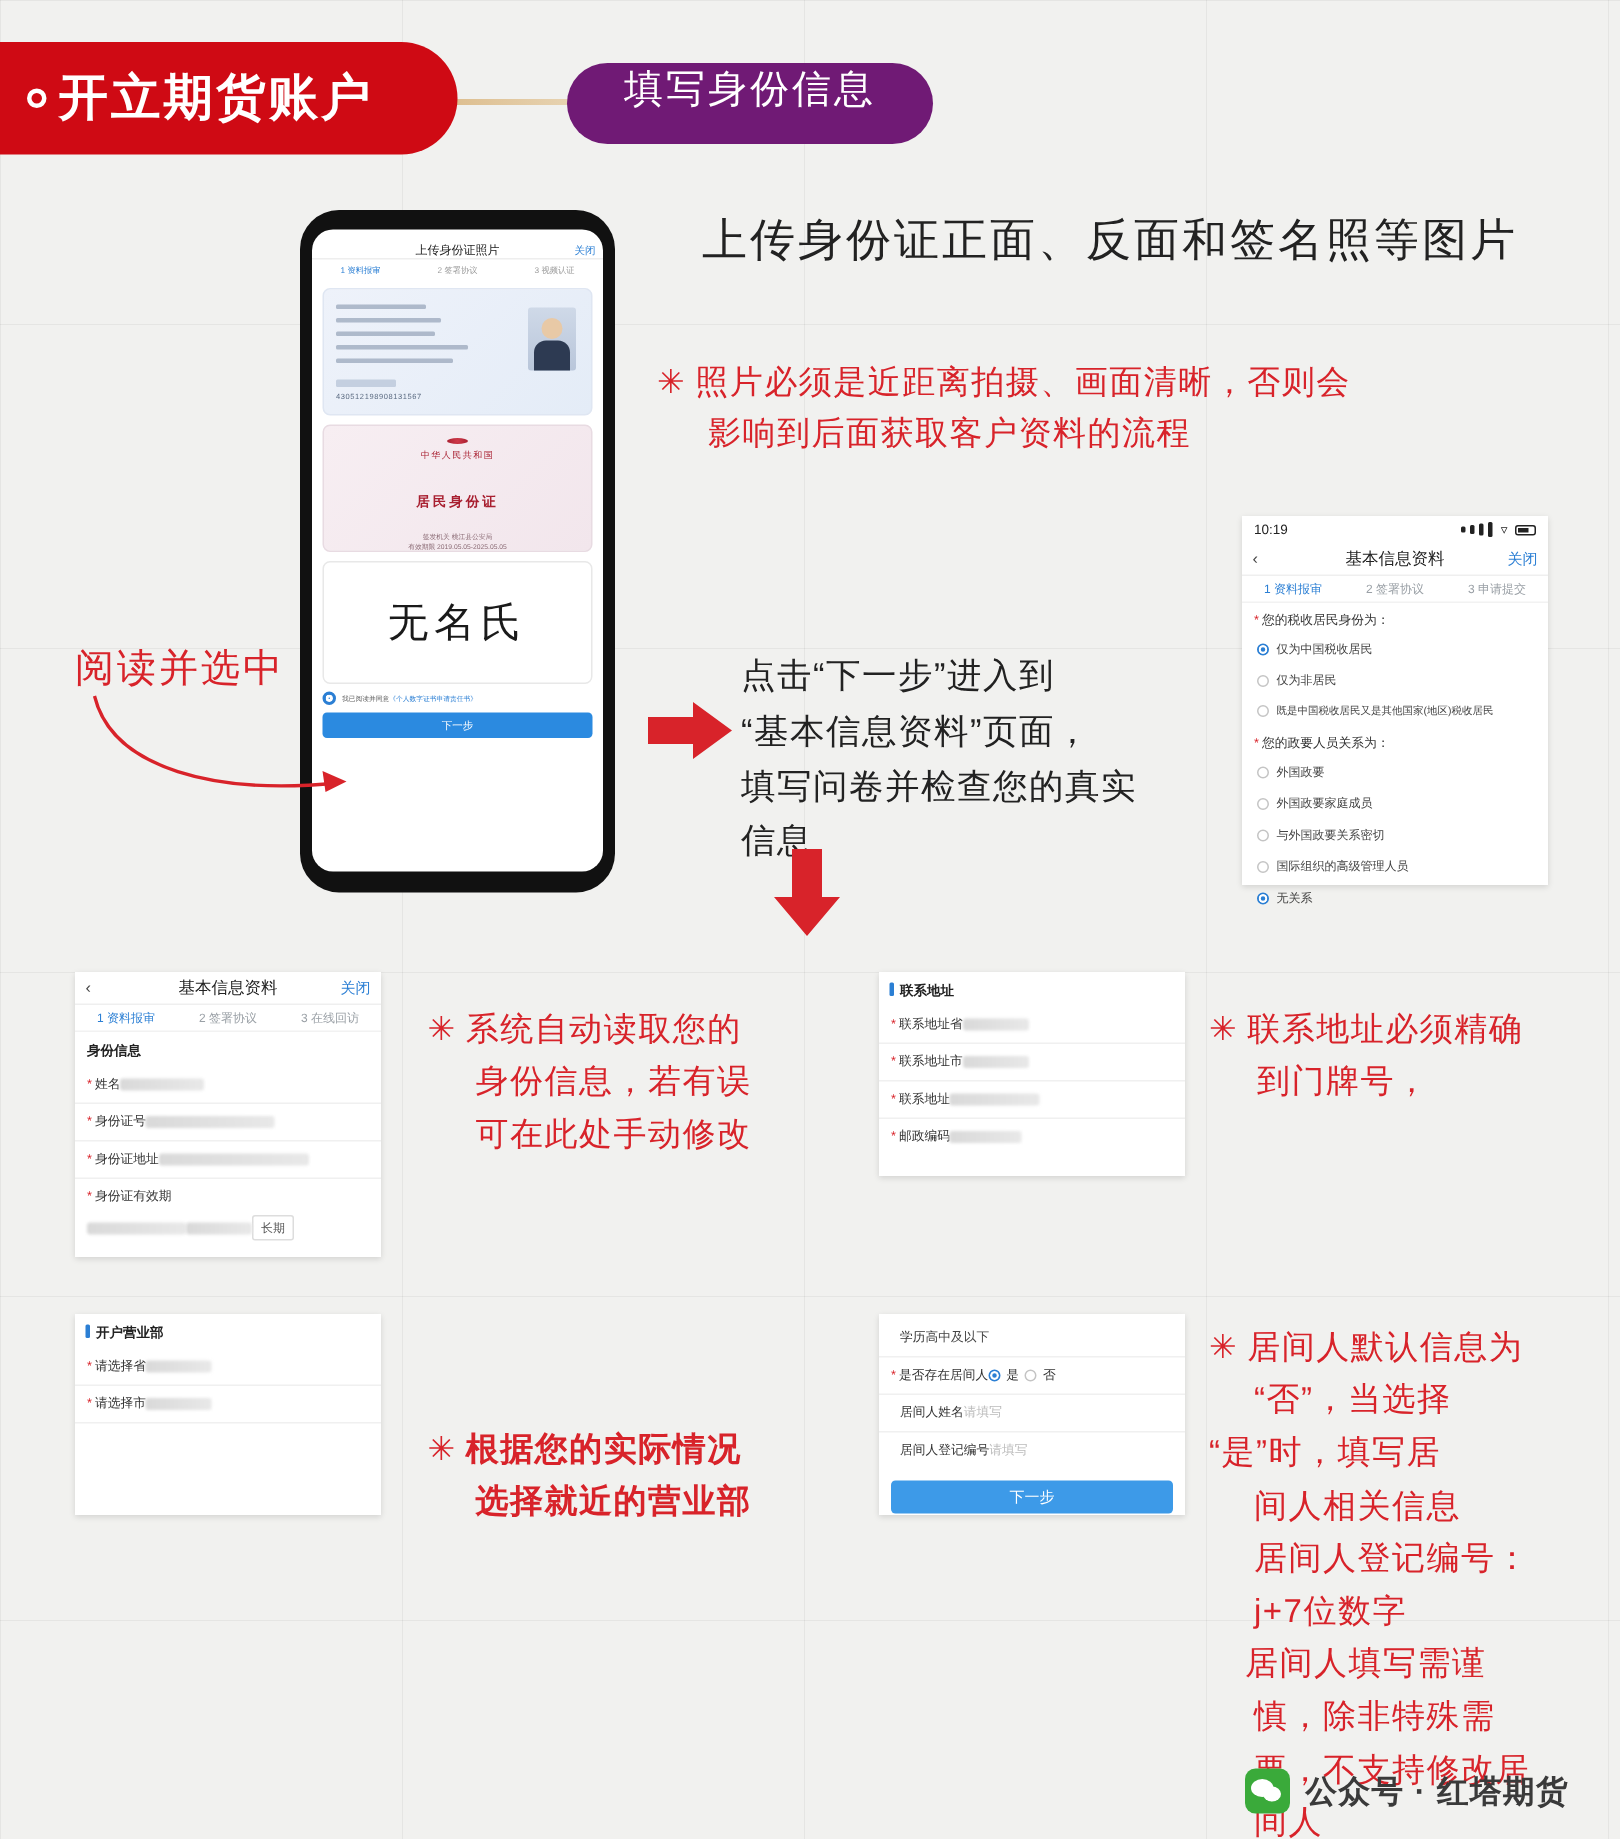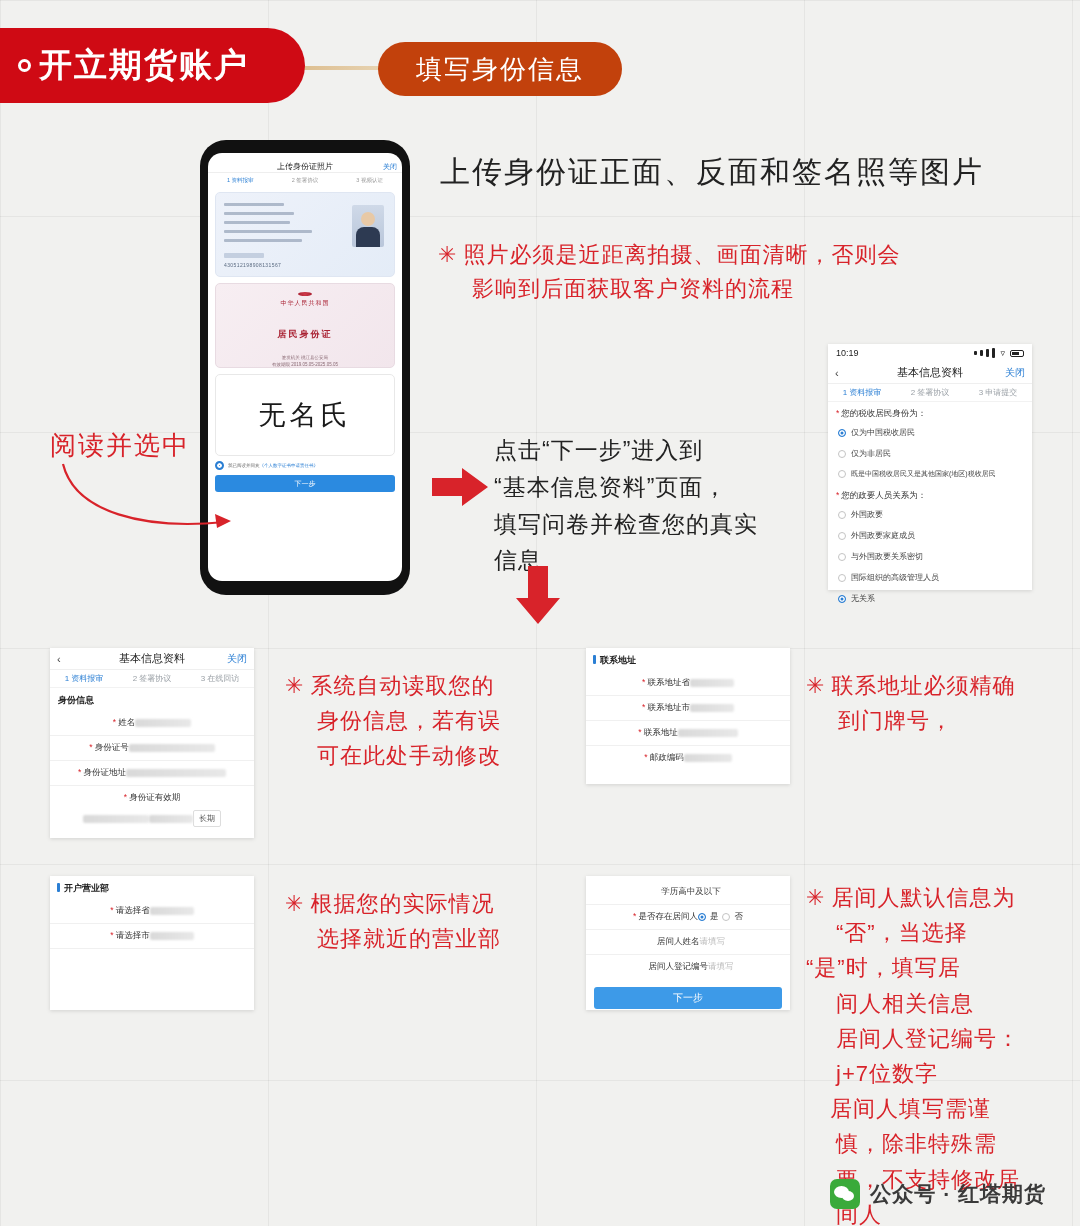--- a/index.html
+++ b/index.html
@@ -26,22 +26,22 @@
     background:#cf0a14; border-radius:0 40px 40px 0;
     display:flex; align-items:center; padding-left:18px;
   }
   .title-dot {
     width:13px; height:13px; border-radius:50%;
     border:3px solid #fff; margin-right:8px;
   }
   .title-text { color:#fff; font-size:33px; font-weight:bold; letter-spacing:2px; }
   .sub-pill {
     position:absolute; left:378px; top:42px; width:244px; height:54px;
-    background:#c2410c; border-radius:27px;
-    display:flex; align-items:center; justify-content:center;
+    background:#701a75; border-radius:27px;
+    display:flex; align-items:flex-start; justify-content:center;
   }
   .sub-text { color:#fff; font-size:26px; letter-spacing:2px; }
   .title-connector {
     position:absolute; left:300px; top:66px; width:90px; height:4px;
     background:linear-gradient(to right,#ddbe8f,#e8d5b5);
   }
   
   .phone {
     position:absolute; left:200px; top:140px; width:210px; height:455px;
     background:#111; border-radius:26px; padding:13px 8px 14px 8px;
@@ -114,22 +114,22 @@
     flex:none;
   }
   .agree-text { font-size:4.5px; color:#666; }
   .agree-text b { color:#2b7fd4; font-weight:normal; }
   .next-btn {
     height:17px; background:#2b8ae0; border-radius:3px; color:#fff;
     display:flex; align-items:center; justify-content:center; font-size:7px;
   }
   
   .heading-right {
-    position:absolute; left:440px; top:152px; width:600px;
-    font-size:30px; color:#222; letter-spacing:2px;
+    position:absolute; left:440px; top:140px; width:600px;
+    font-size:30px; color:#222; letter-spacing:2px;text-align:center;
   }
   .note-red {
     position:absolute; left:438px; top:238px; width:560px;
     font-size:22px; color:#d8232a; line-height:1.55; letter-spacing:1px;
   }
   .note-red .star { color:#d8232a; margin-right:6px; }
   
   .read-label {
     position:absolute; left:50px; top:428px;
     font-size:26px; color:#d8232a; letter-spacing:2px;
@@ -170,21 +170,21 @@
   .sec-head {
     font-size:9px; color:#222; padding:6px 8px 4px 8px; font-weight:bold;
   }
   .sec-head-blue {
     font-size:9px; color:#222; padding:6px 8px 4px 14px; position:relative; font-weight:bold;
   }
   .sec-head-blue::before {
     content:""; position:absolute; left:7px; top:7px; width:3px; height:9px; background:#2b7fd4; border-radius:1px;
   }
   .frow {
-    display:flex; align-items:center; justify-content:center;
+    display:flex; align-items:center; justify-content:flex-start;
     padding:6px 8px; border-bottom:1px solid #f0f0f0; font-size:8.5px; color:#333;
   }
   .frow .lbl::before { content:"*"; color:#d8232a; margin-right:2px; }
   .frow .lbl.nodot::before { content:""; margin:0; }
   .blurred {
     height:8px; border-radius:2px;
     background:linear-gradient(to right,#d9d9d9,#e8e8e8);
     filter:blur(1px);
   }
   .radio-row {
@@ -442,21 +442,21 @@
   <div class="frow">
     <span class="lbl">请选择省</span>
     <span class="blurred" style="width:44px"></span>
   </div>
   <div class="frow">
     <span class="lbl">请选择市</span>
     <span class="blurred" style="width:44px"></span>
   </div>
 </div>
 
-<div class="red-note" style="left:285px; top:886px; width:290px;">
+<div class="red-note" style="left:285px; top:948px; width:290px;font-weight:bold;">
   <span class="star">✳</span><span>根据您的实际情况</span><br>
   <span style="margin-left:32px;display:inline-block">选择就近的营业部</span>
 </div>
 
 <div class="shot" style="left:586px; top:876px; width:204px; height:134px;">
   <div class="frow" style="margin-top:4px">
     <span class="lbl nodot" style="position:relative;padding-left:6px">学历</span>
     <span style="color:#444">高中及以下</span>
   </div>
   <div class="frow">

